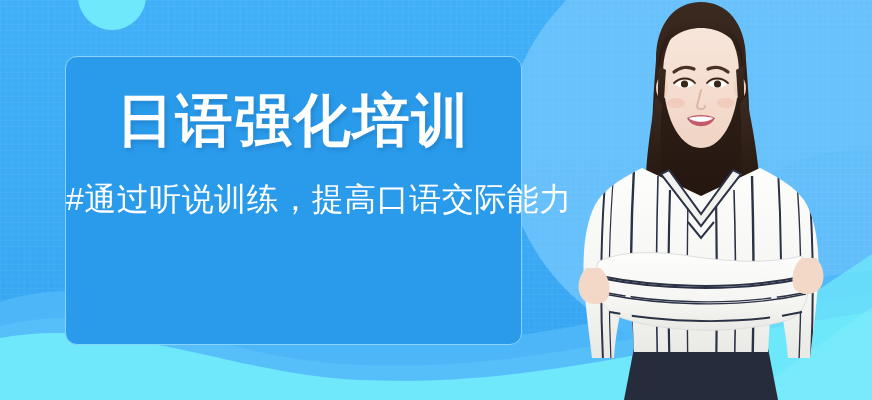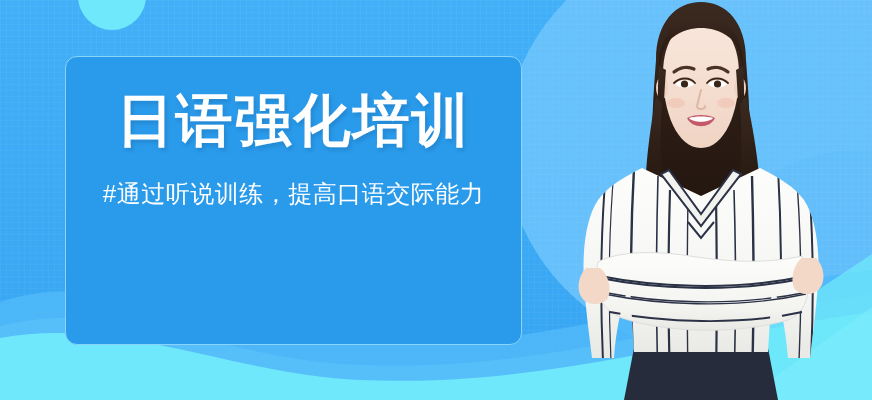--- a/index.html
+++ b/index.html
@@ -117,21 +117,21 @@
     color: #ffffff;
     letter-spacing: 2px;
     line-height: 1.05;
     margin: 0;
     text-shadow: 2px 3px 4px rgba(20, 90, 150, 0.30);
     white-space: nowrap;
   }
 
   .subtitle {
     margin-top: 26px;
-    font-size: 24px;
+    font-size: 32px;
     color: #ffffff;
     line-height: 1.42;
     letter-spacing: 0.5px;
     white-space: nowrap;
   }
   .subtitle .line {
     display: block;
   }
 
   

